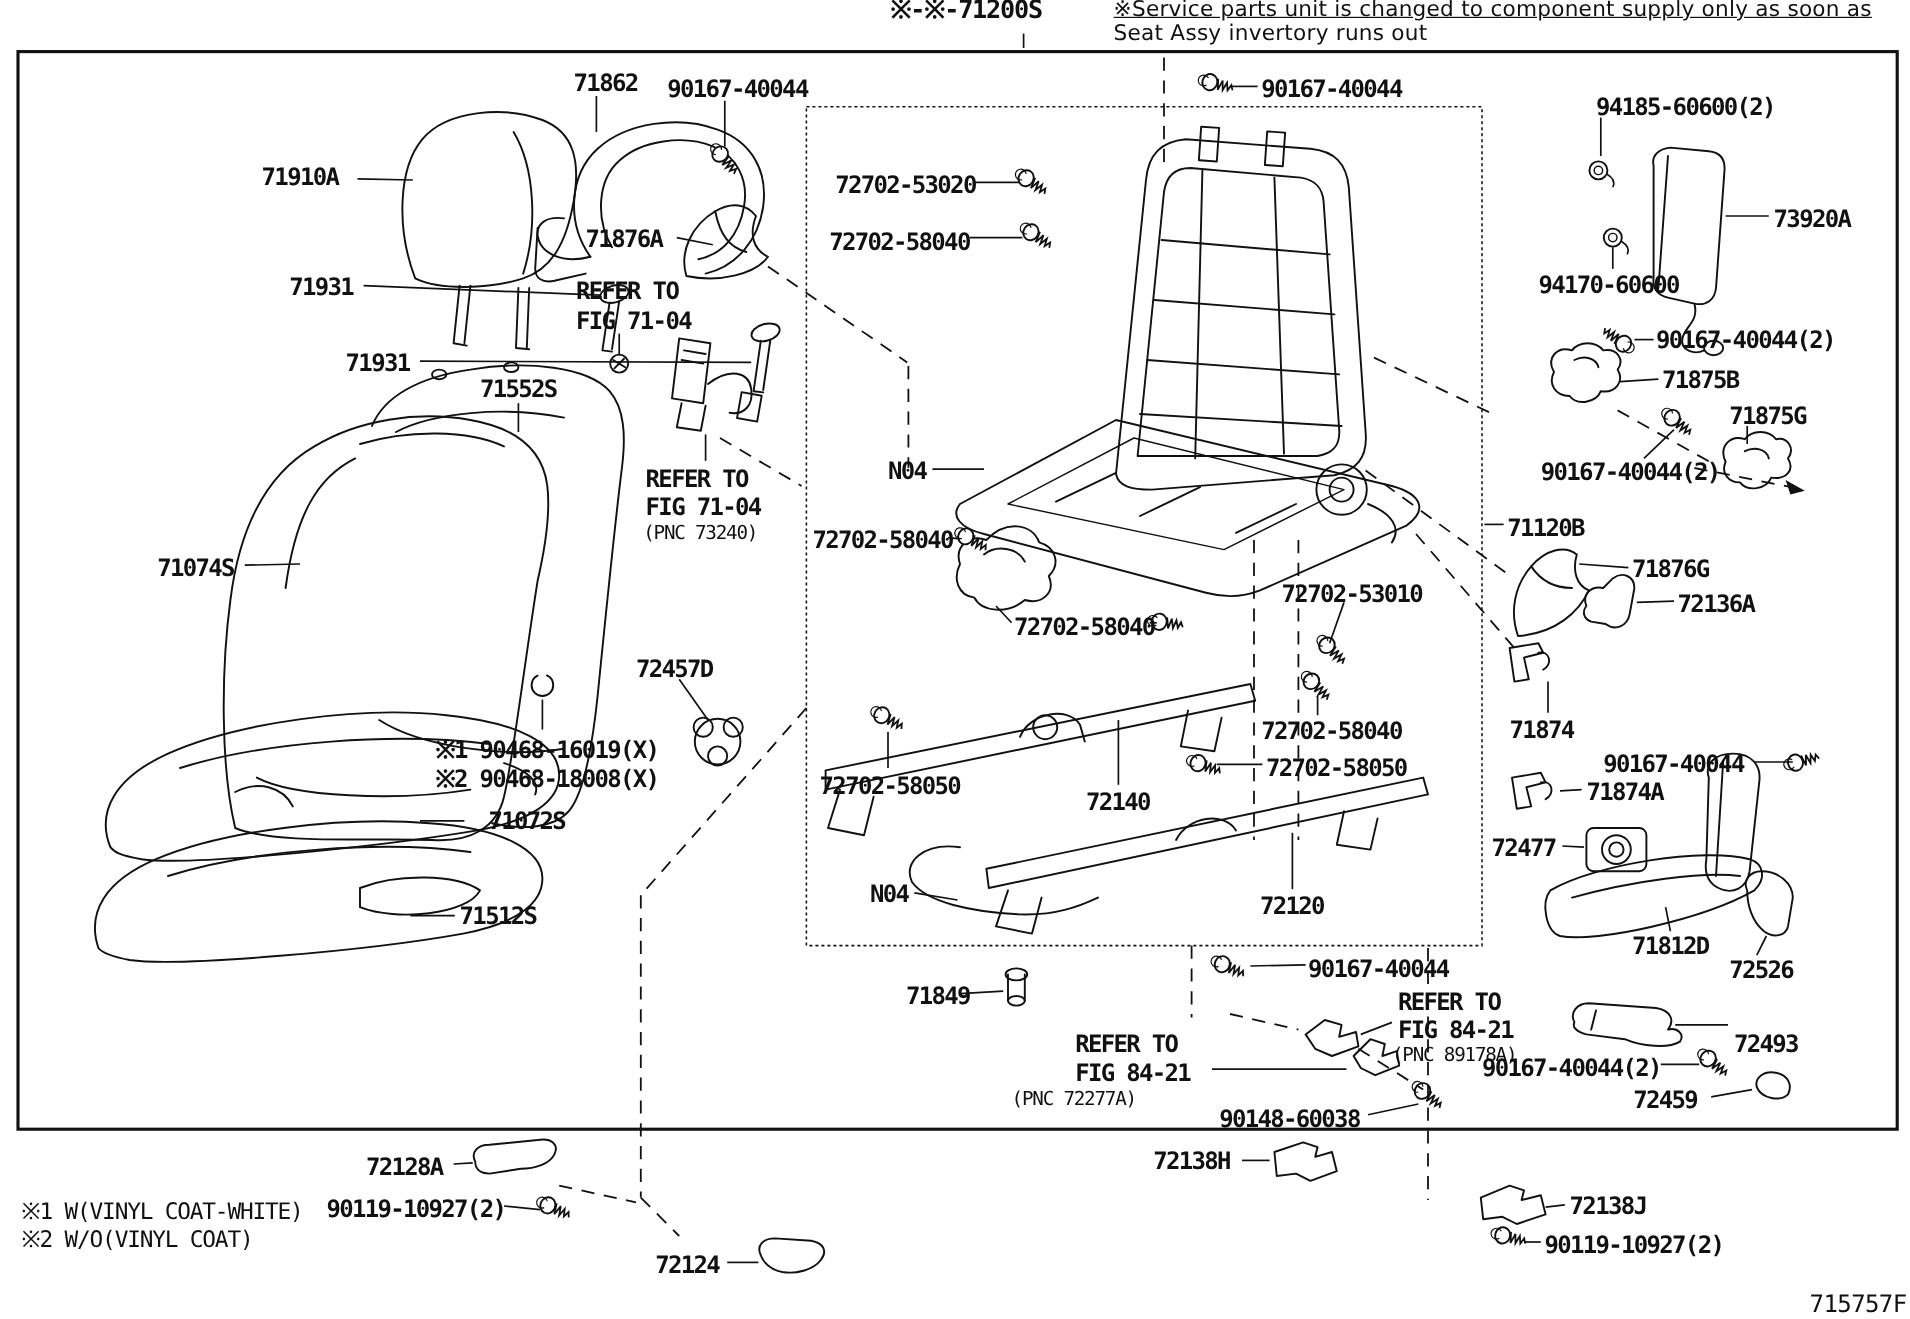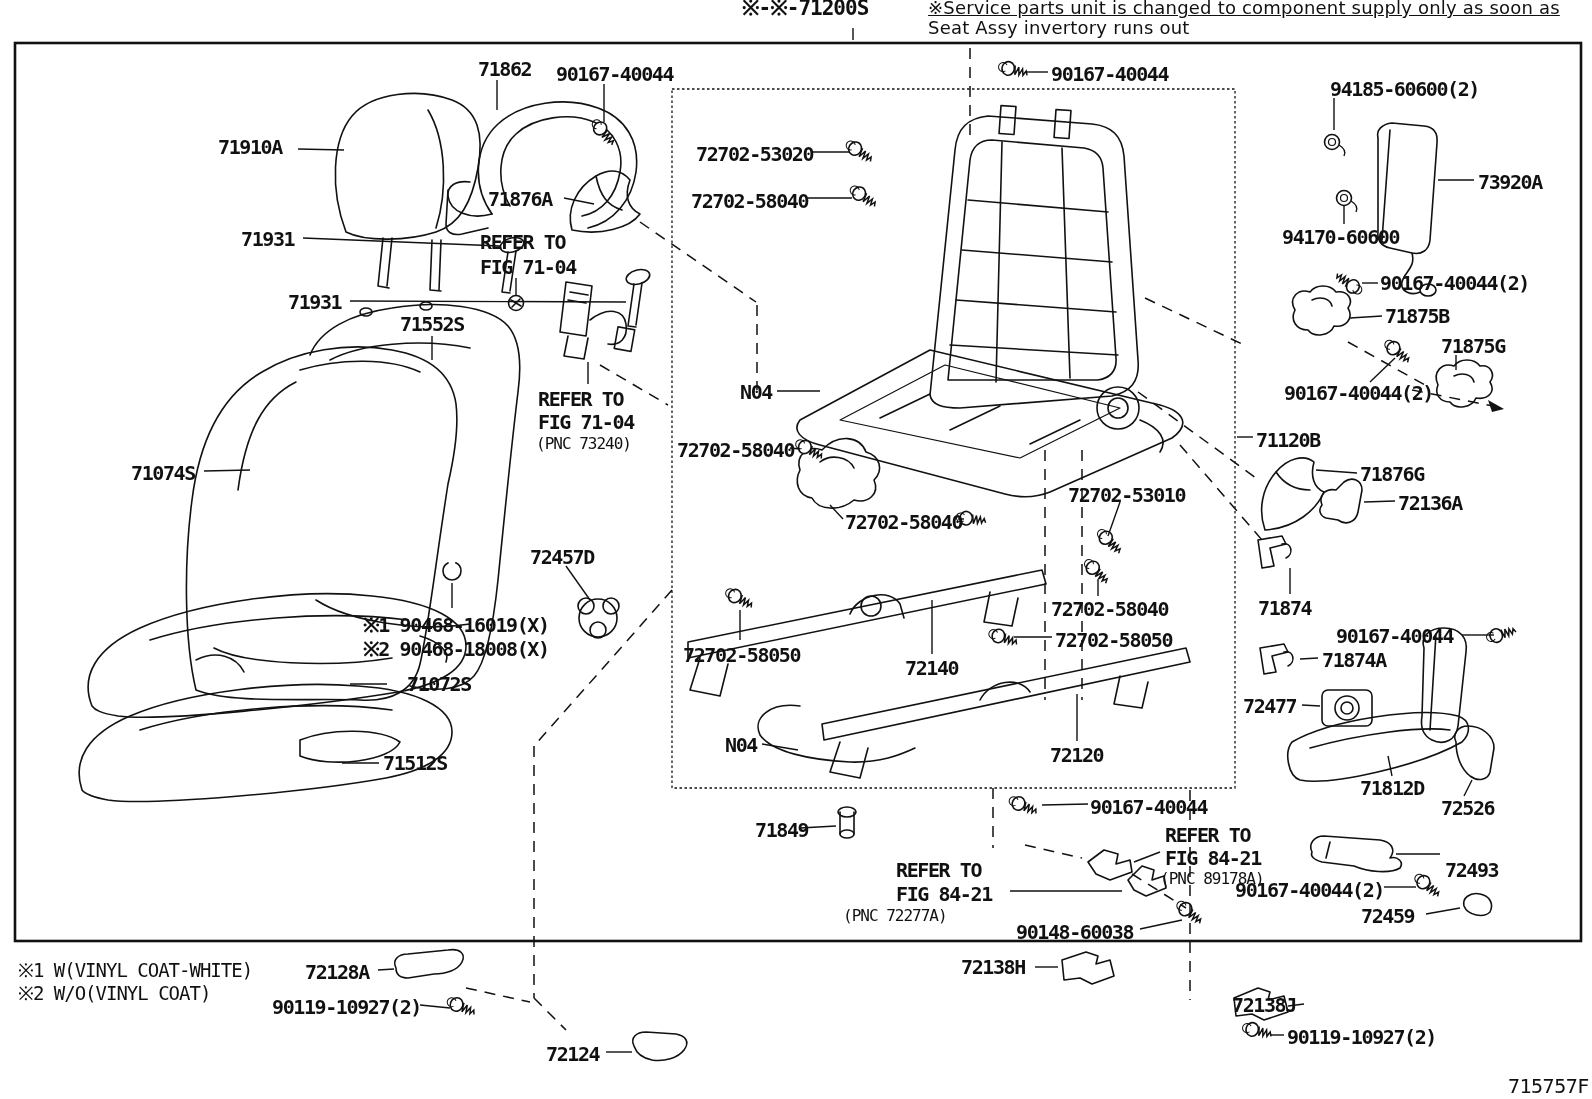--- a/index.html
+++ b/index.html
@@ -3,21 +3,21 @@
 <meta charset="utf-8">
 <style>
   html,body{margin:0;padding:0;background:#fff;}
   body{width:1592px;height:1099px;position:relative;overflow:hidden;
        font-family:"DejaVu Sans Mono",monospace;color:#111;}
   #stage{position:absolute;inset:0;}
   #art{position:absolute;left:0;top:0;}
   .lbl{position:absolute;white-space:pre;z-index:5;}
   .pn{font:bold 20px "DejaVu Sans Mono",monospace;letter-spacing:-1.4px;}
   .pnc{font:16px "DejaVu Sans Mono",monospace;letter-spacing:-1px;}
-  .fn{font:19px "DejaVu Sans Mono",monospace;letter-spacing:-1px;}
+  .fn{font:19px "DejaVu Sans Mono",monospace;letter-spacing:-1px;margin-top:39px;}
   .asm{font:bold 21px "DejaVu Sans Mono",monospace;letter-spacing:-1px;}
   .note{font:18px "DejaVu Sans",sans-serif;letter-spacing:.2px;}
   .note1{text-decoration:underline;}
   .code{font:20px "DejaVu Sans Mono",monospace;letter-spacing:-.5px;}
 </style>
 </head>
 <body>
 
 <div id="stage">
 
@@ -354,19 +354,19 @@
       <div class="lbl pn" style="left: 755px; top: 818px;">71849</div>
       <div class="lbl pn" style="left: 1090px; top: 795px;">90167-40044</div>
       <div class="lbl pn" style="left: 1165px; top: 823px;">REFER TO</div>
       <div class="lbl pn" style="left: 1165px; top: 846px;">FIG 84-21</div>
       <div class="lbl pnc" style="left: 1160px; top: 869px;">(PNC 89178A)</div>
       <div class="lbl pn" style="left: 896px; top: 858px;">REFER TO</div>
       <div class="lbl pn" style="left: 896px; top: 882px;">FIG 84-21</div>
       <div class="lbl pnc" style="left: 843px; top: 906px; text-align: center;">(PNC 72277A)</div>
       <div class="lbl pn" style="left: 1016px; top: 920px;">90148-60038</div>
       <div class="lbl pn" style="left: 961px; top: 955px;">72138H</div>
-      <div class="lbl pn" style="left: 1232px; top: 993px; text-align: center;">72138J</div>
+      <div class="lbl pn" style="left: 1308px; top: 993px; text-align: center;">72138J</div>
       <div class="lbl pn" style="left: 1287px; top: 1025px;">90119-10927(2)</div>
       <div class="lbl pn" style="left: 305px; top: 960px;">72128A</div>
       <div class="lbl pn" style="left: 272px; top: 995px;">90119-10927(2)</div>
       <div class="lbl pn" style="left: 546px; top: 1042px;">72124</div>
     </div>
 </div>
 
 </body></html>

